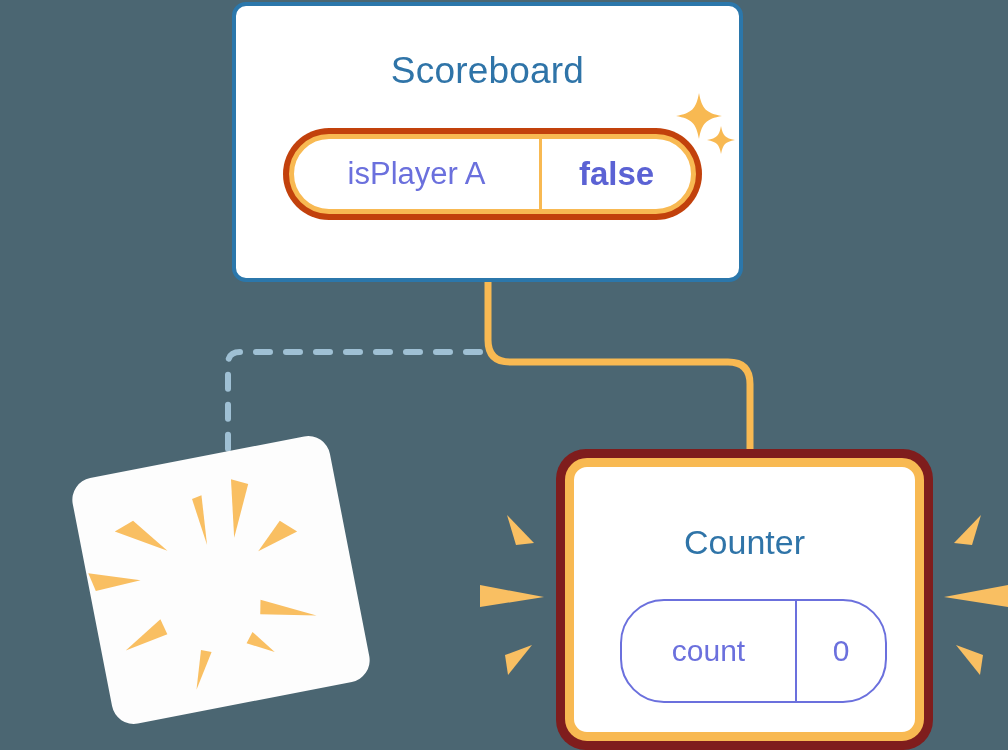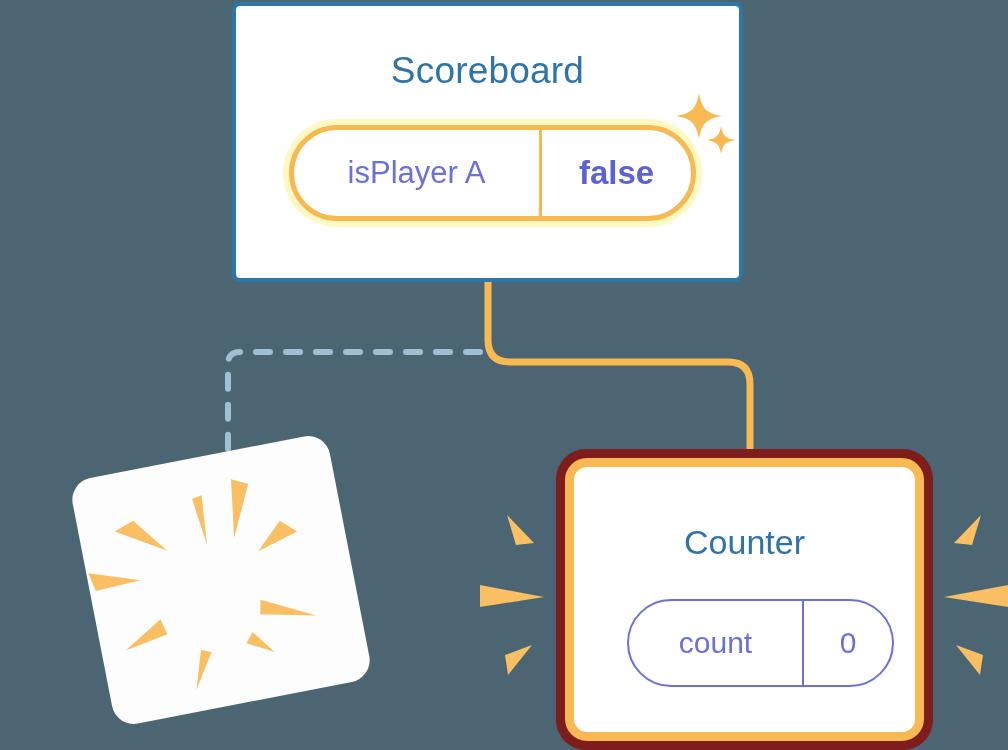--- a/index.html
+++ b/index.html
@@ -27,44 +27,44 @@
 
   
   .scoreboard-card {
     position: absolute;
     left: 232px;
     top: 2px;
     width: 511px;
     height: 280px;
     background: #ffffff;
     border: 4px solid #2b77ab;
-    border-radius: 8px;
+    border-radius: 14px;
     box-sizing: border-box;
     z-index: 5;
   }
   .scoreboard-title {
     position: absolute;
     left: 0;
     right: 0;
     top: 44px;
     text-align: center;
     font-size: 37px;
     color: #2f74a8;
     letter-spacing: 0.2px;
   }
 
   
   .sb-pill {
     position: absolute;
     left: 47px;
-    top: 113px;
+    top: 122px;
     width: 419px;
-    height: 108px;
+    height: 92px;
     border-radius: 57px;
-    background: #fef9c3;
+    background: #c2410c;
     box-sizing: border-box;
     display: flex;
     align-items: stretch;
   }
   .sb-pill-inner {
     position: absolute;
     left: 6px;
     top: 6px;
     right: 6px;
     bottom: 6px;
@@ -128,24 +128,24 @@
     position: absolute;
     left: 0;
     right: 0;
     top: 56px;
     text-align: center;
     font-size: 34px;
     color: #2f74a8;
   }
   .ct-pill {
     position: absolute;
-    left: 53px;
+    left: 46px;
     top: 132px;
     width: 267px;
-    height: 88px;
+    height: 104px;
     border-radius: 44px;
     border: 2px solid #6b70dd;
     background: #ffffff;
     box-sizing: border-box;
     display: flex;
     align-items: stretch;
     overflow: hidden;
   }
   .ct-pill-key {
     flex: 0 0 173px;

